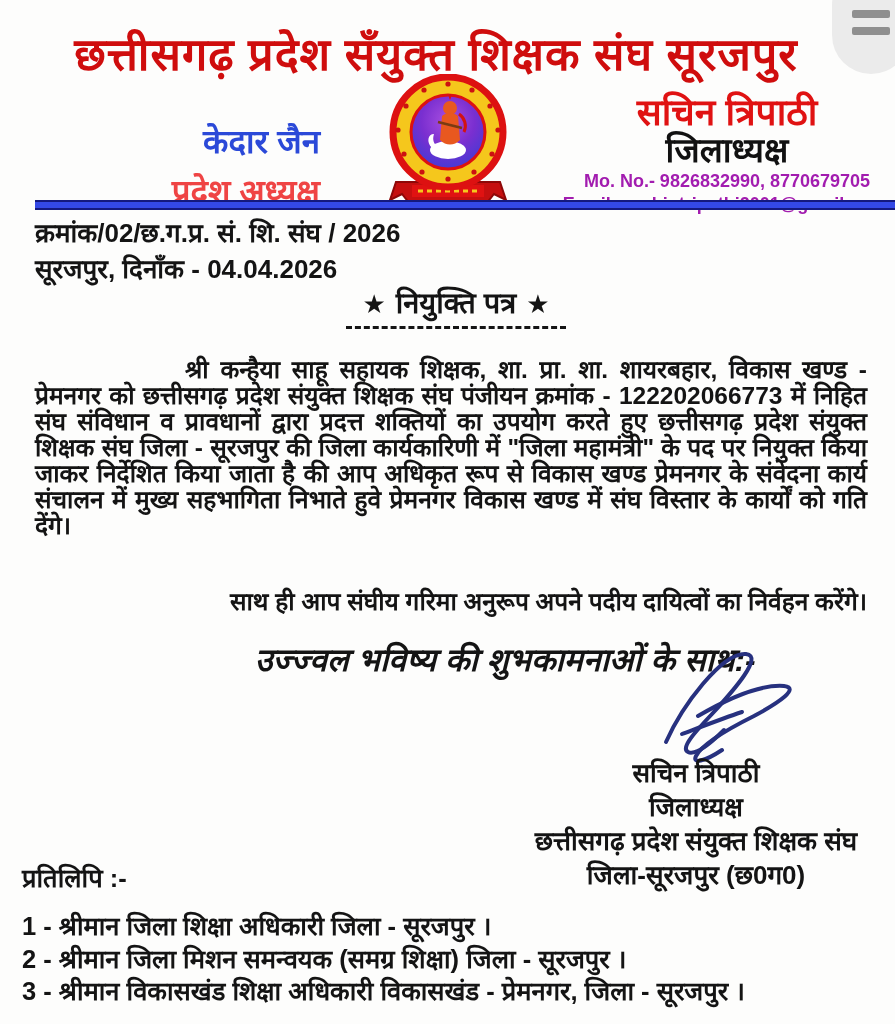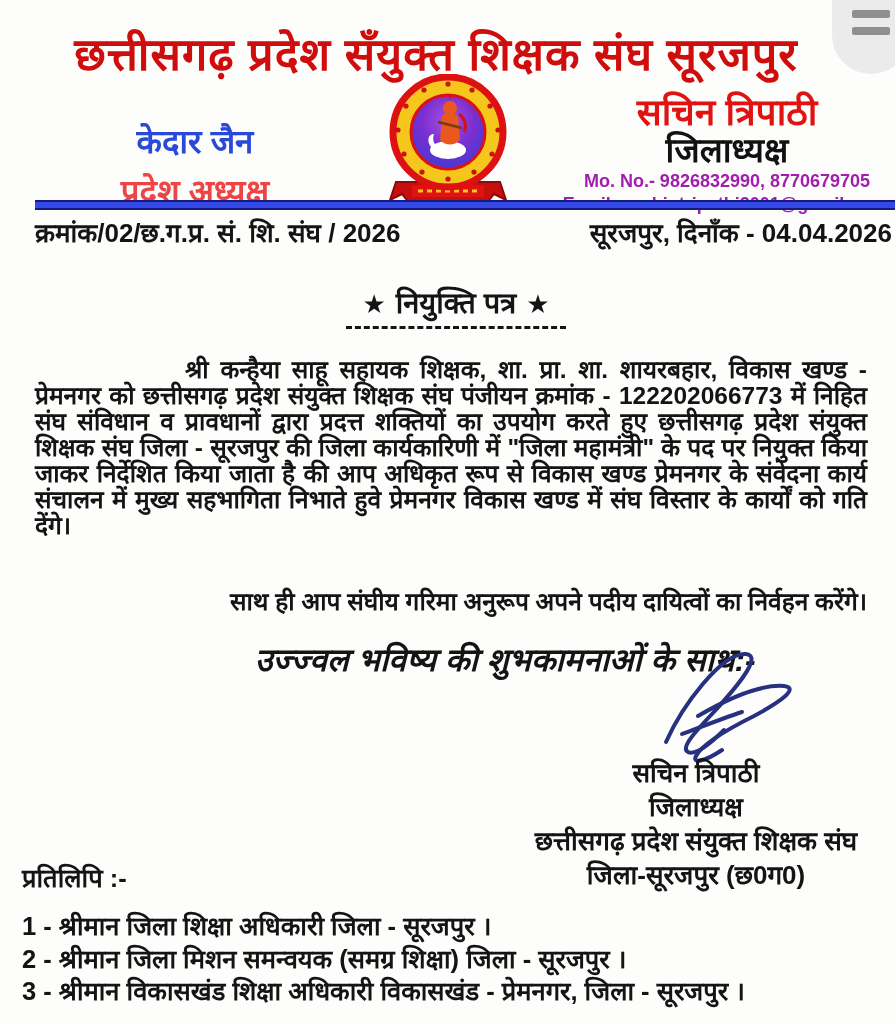--- a/index.html
+++ b/index.html
@@ -18,42 +18,42 @@
     background:#8f8f8f; border-radius:2px;
   }
   .menu-fab .bar.b1 { top:44px; }
   .menu-fab .bar.b2 { top:61px; }
 
   
   .org-title {
     position:absolute; top:22px; left:0; right:40px; text-align:center;
     font-size:45px; font-weight:800; color:#cf0d0d; letter-spacing:1px;
   }
-  .left-official { position:absolute; top:118px; left:70px; width:250px; text-align:center; }
+  .left-official { position:absolute; top:118px; left:70px; width:250px; text-align:right; }
   .left-official .name { font-size:33px; font-weight:800; color:#2b49d8; }
   .left-official .role { font-size:33px; font-weight:800; color:#ef4444; margin-top:5px; }
 
   .logo-wrap { position:absolute; top:74px; left:366px; width:164px; height:134px; }
 
   .right-official { position:absolute; top:94px; right:10px; width:350px; text-align:center; }
   .right-official .name { font-size:37px; font-weight:800; color:#e01212; line-height:1.0; }
   .right-official .role { font-size:34px; font-weight:800; color:#111; line-height:1.05; margin-top:2px; }
   .right-official .mobile, .right-official .email {
     font-size:18px; font-weight:800; color:#a21caf; line-height:1.18; margin-top:2px;
   }
 
   .blue-rule {
     position:absolute; top:200px; left:35px; right:10px; height:10px;
     background:linear-gradient(#14197e 0 2px,#3449e6 2px 8px,#14197e 8px 10px);
   }
 
   .meta-row {
     position:absolute; top:214px; left:35px; right:20px;
     display:flex; justify-content:space-between;
-    font-size:26px; font-weight:600;
+    font-size:26px; font-weight:600;flex-direction:column;
   }
 
   
   .subject { position:absolute; top:282px; left:0; right:0; text-align:center; }
   .subject .inner {
     display:inline-block; font-size:29px; font-weight:800;
     border-bottom:3px dashed #151515; padding:0 6px 5px 6px;
   }
   .subject .star { font-size:26px; padding:0 10px; }
 

